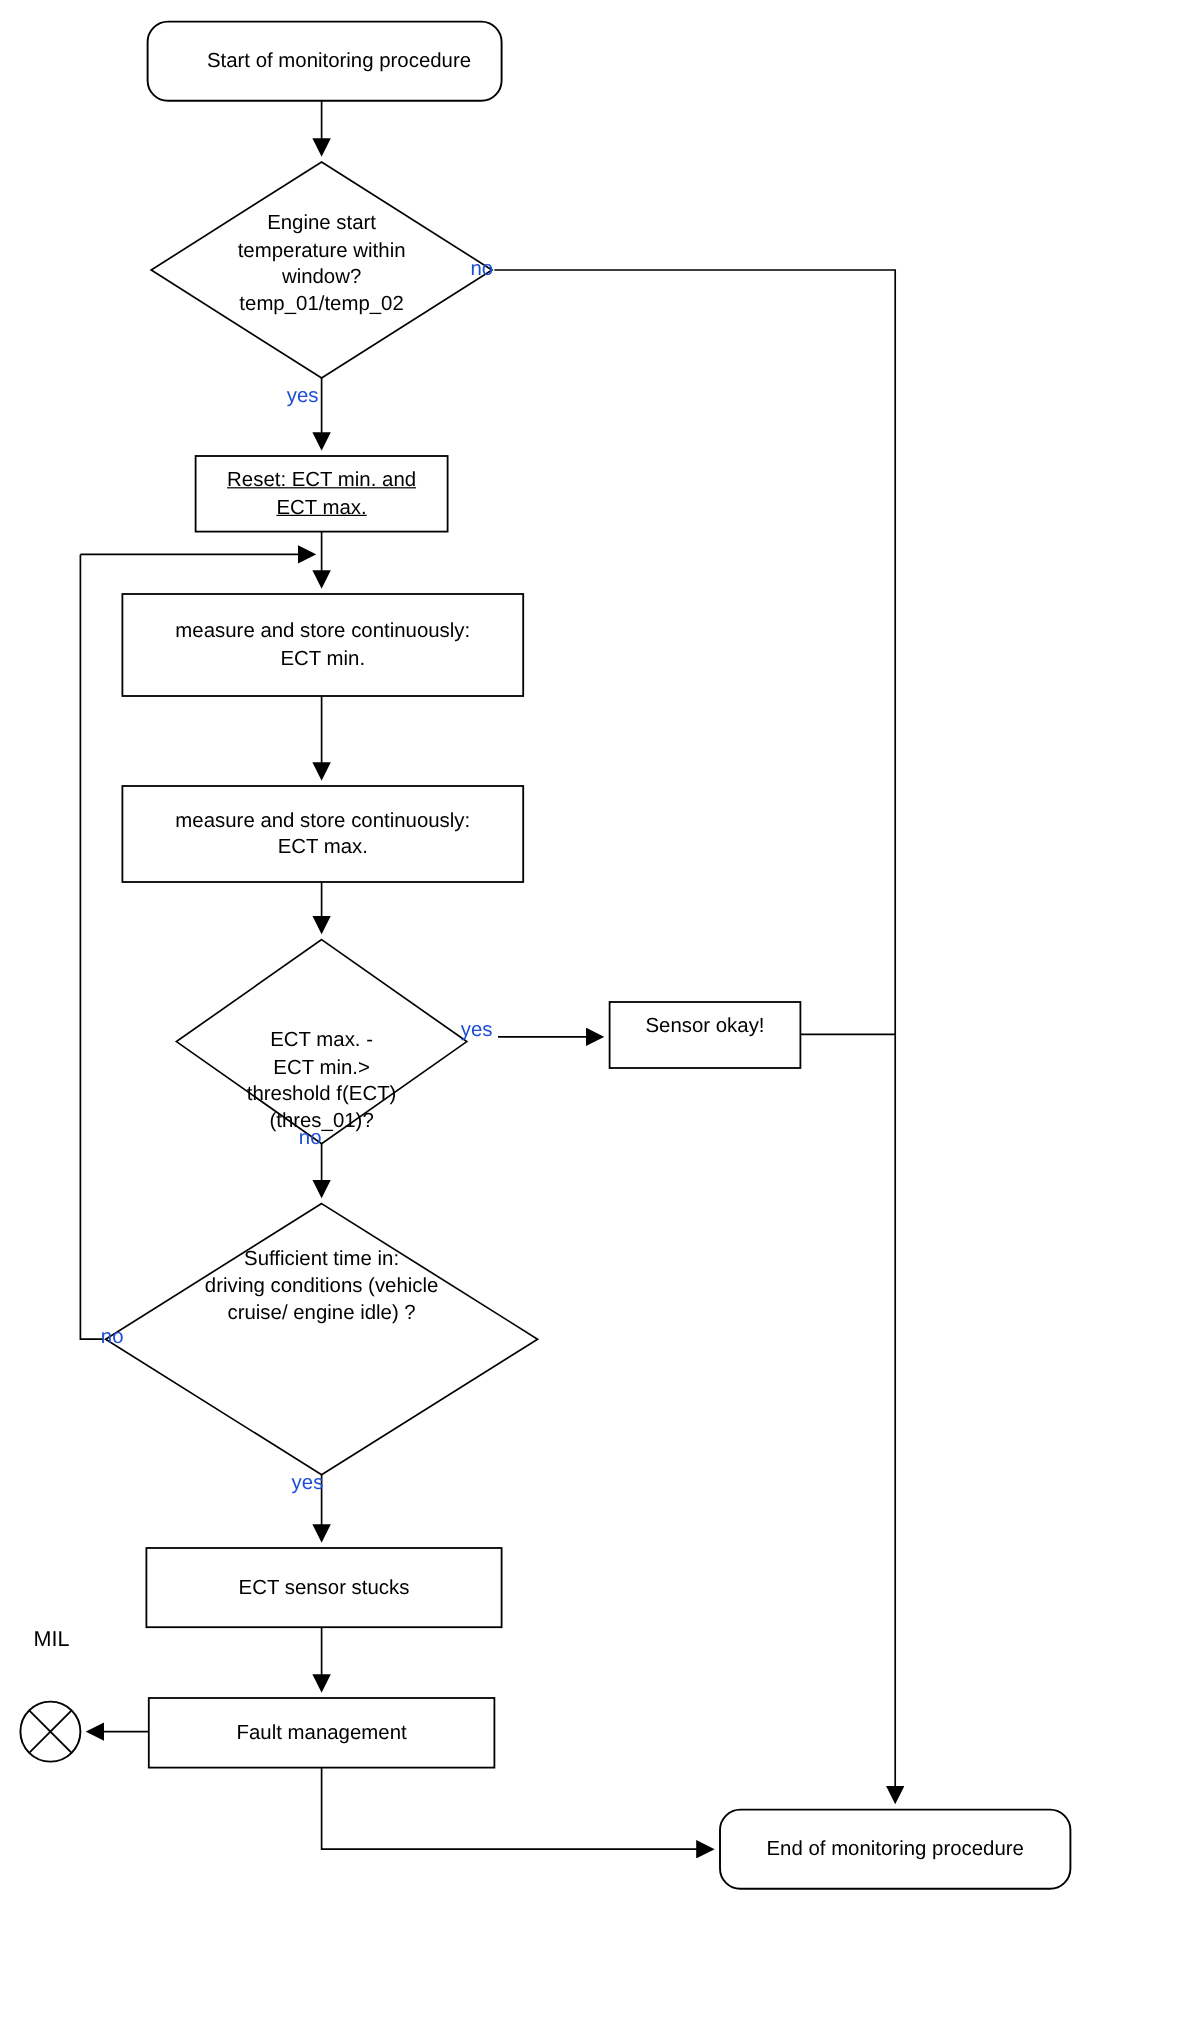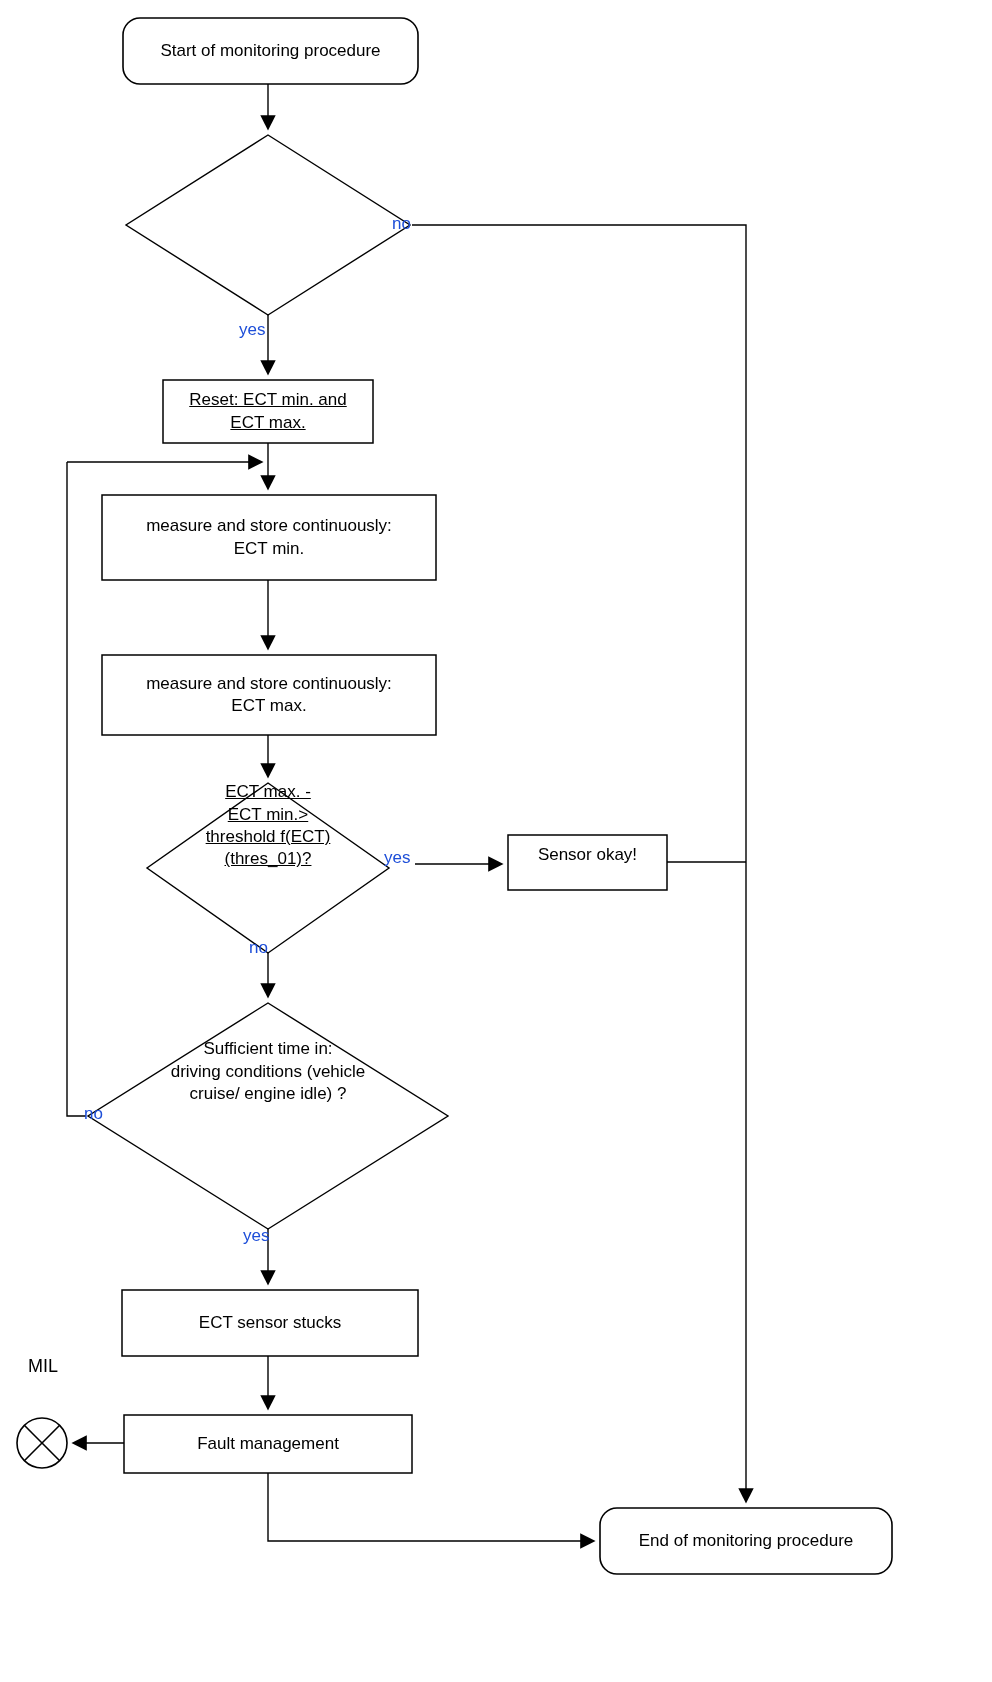--- a/index.html
+++ b/index.html
@@ -116,33 +116,37 @@
     <path d="M 268 1229 L 268 1283" stroke="#000" stroke-width="1.4" fill="none" marker-end="url(#arrow)"></path>
 
     <path d="M 268 1356 L 268 1408" stroke="#000" stroke-width="1.4" fill="none" marker-end="url(#arrow)"></path>
 
     <path d="M 124 1443 L 74 1443" stroke="#000" stroke-width="1.4" fill="none" marker-end="url(#arrow)"></path>
 
     <path d="M 268 1473 L 268 1541 L 593 1541" stroke="#000" stroke-width="1.4" fill="none" marker-end="url(#arrow)"></path>
 
   </svg>
 
-  <div class="node-text" style="left:123px; top:18px; width:295px; height:66px;">Start of monitoring procedure</div>
+  <div class="node-text" style="left:123px; top:18px; width:295px; height:66px;padding-left:12px;">Start of monitoring procedure</div>
 
+  <div class="node-text" style="left:150px; top:165px; width:236px; height:110px;">Engine start
+temperature within
+window?
+temp_01/temp_02</div>
 
   <div class="node-text" style="left:163px; top:380px; width:210px; height:63px;text-decoration:underline;">Reset: ECT min. and
 ECT max.</div>
 
   <div class="node-text" style="left:102px; top:495px; width:334px; height:85px;">measure and store continuously:
 ECT min.</div>
 
   <div class="node-text" style="left:102px; top:655px; width:334px; height:80px;">measure and store continuously:
 ECT max.</div>
 
-  <div class="node-text" style="left:168px; top:770px; width:200px; height:112px;text-decoration:underline;">ECT max. -
+  <div class="node-text" style="left:168px; top:845px; width:200px; height:112px;">ECT max. -
 ECT min.&gt;
 threshold f(ECT)
 (thres_01)?</div>
 
   <div class="node-text" style="left:508px; top:835px; width:159px; height:40px;">Sensor okay!</div>
 
   <div class="node-text" style="left:128px; top:1028px; width:280px; height:88px;">Sufficient time in:
 driving conditions (vehicle
 cruise/ engine idle) ?</div>
 

